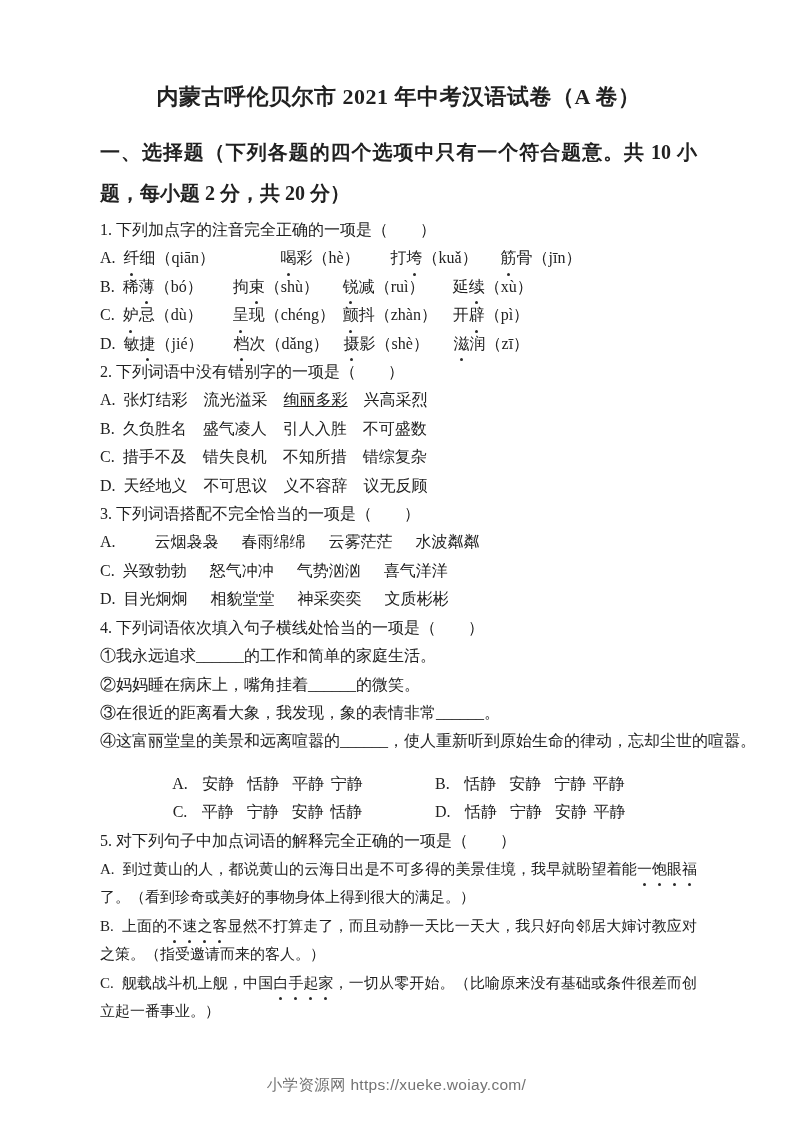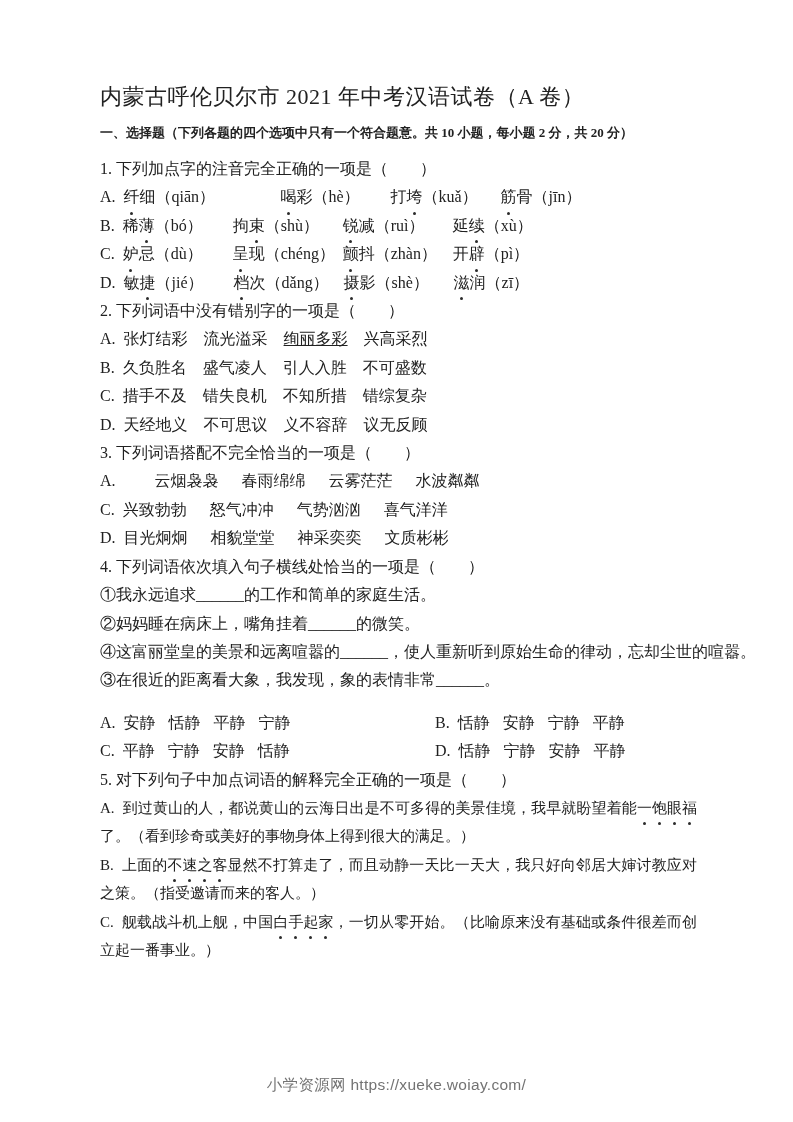--- a/index.html
+++ b/index.html
@@ -10,28 +10,30 @@
     height: 1122px;
     overflow: hidden;
     position: relative;
     font-family: "Liberation Serif", "DejaVu Serif", serif;
     color: #212121;
   }
   .doc {
     padding: 82px 96px 0 100px;
   }
   .title {
-    font-weight: normal;
+    text-align: center;
+    font-weight: bold;
     font-size: 22px;
     line-height: 30px;
+    margin-bottom: 20px;
     letter-spacing: 0.5px;
   }
   .heading {
     font-weight: bold;
-    font-size: 13px;
+    font-size: 20px;
     line-height: 41px;
     margin-bottom: 2px;
     text-align: justify;
   }
   .line {
     font-size: 16px;
     line-height: 28.4px;
     white-space: nowrap;
   }
   .para {
@@ -41,20 +43,21 @@
   }
   .opt-label {
     display: inline-block;
     margin-right: 8px;
   }
   .item {
     display: inline-block;
   }
   .pair-row {
     display: flex;
+    text-align: center;
   }
   .pair-cell:first-child {
     width: 335px;
   }
   .option-grid {
     margin-top: 14px;
   }
   .q5 .stem {
     margin-bottom: 0;
   }
@@ -109,22 +112,22 @@
       <div class="question">
         <div class="line stem">3. 下列词语搭配不完全恰当的一项是（　　）</div>
         <div class="line"><span class="opt-label">A.</span><span class="item" style="width: 87px; margin-left: 31px;">云烟袅袅</span><span class="item" style="width: 87px;">春雨绵绵</span><span class="item" style="width: 87px;">云雾茫茫</span><span class="item">水波粼粼</span></div>
         <div class="line"><span class="opt-label">C.</span><span class="item" style="width: 87px;">兴致勃勃</span><span class="item" style="width: 87px;">怒气冲冲</span><span class="item" style="width: 87px;">气势汹汹</span><span class="item">喜气洋洋</span></div>
         <div class="line"><span class="opt-label">D.</span><span class="item" style="width: 87px;">目光炯炯</span><span class="item" style="width: 87px;">相貌堂堂</span><span class="item" style="width: 87px;">神采奕奕</span><span class="item">文质彬彬</span></div>
       </div>
       <div class="question">
         <div class="line stem">4. 下列词语依次填入句子横线处恰当的一项是（　　）</div>
         <div class="line">①我永远追求______的工作和简单的家庭生活。</div>
         <div class="line">②妈妈睡在病床上，嘴角挂着______的微笑。</div>
+        <div class="line">③在很近的距离看大象，我发现，象的表情非常______。</div>
         <div class="line">④这富丽堂皇的美景和远离喧嚣的______，使人重新听到原始生命的律动，忘却尘世的喧嚣。</div>
-        <div class="line">③在很近的距离看大象，我发现，象的表情非常______。</div>
         <div class="option-grid">
           <div class="pair-row line">
             <div class="pair-cell"><span class="opt-label">A.</span><span class="item" style="width: 45px;">安静</span><span class="item" style="width: 45px;">恬静</span><span class="item" style="width: 45px;">平静</span><span class="item">宁静</span></div>
             <div class="pair-cell"><span class="opt-label">B.</span><span class="item" style="width: 45px;">恬静</span><span class="item" style="width: 45px;">安静</span><span class="item" style="width: 45px;">宁静</span><span class="item">平静</span></div>
           </div>
           <div class="pair-row line">
             <div class="pair-cell"><span class="opt-label">C.</span><span class="item" style="width: 45px;">平静</span><span class="item" style="width: 45px;">宁静</span><span class="item" style="width: 45px;">安静</span><span class="item">恬静</span></div>
             <div class="pair-cell"><span class="opt-label">D.</span><span class="item" style="width: 45px;">恬静</span><span class="item" style="width: 45px;">宁静</span><span class="item" style="width: 45px;">安静</span><span class="item">平静</span></div>
           </div>
         </div>

